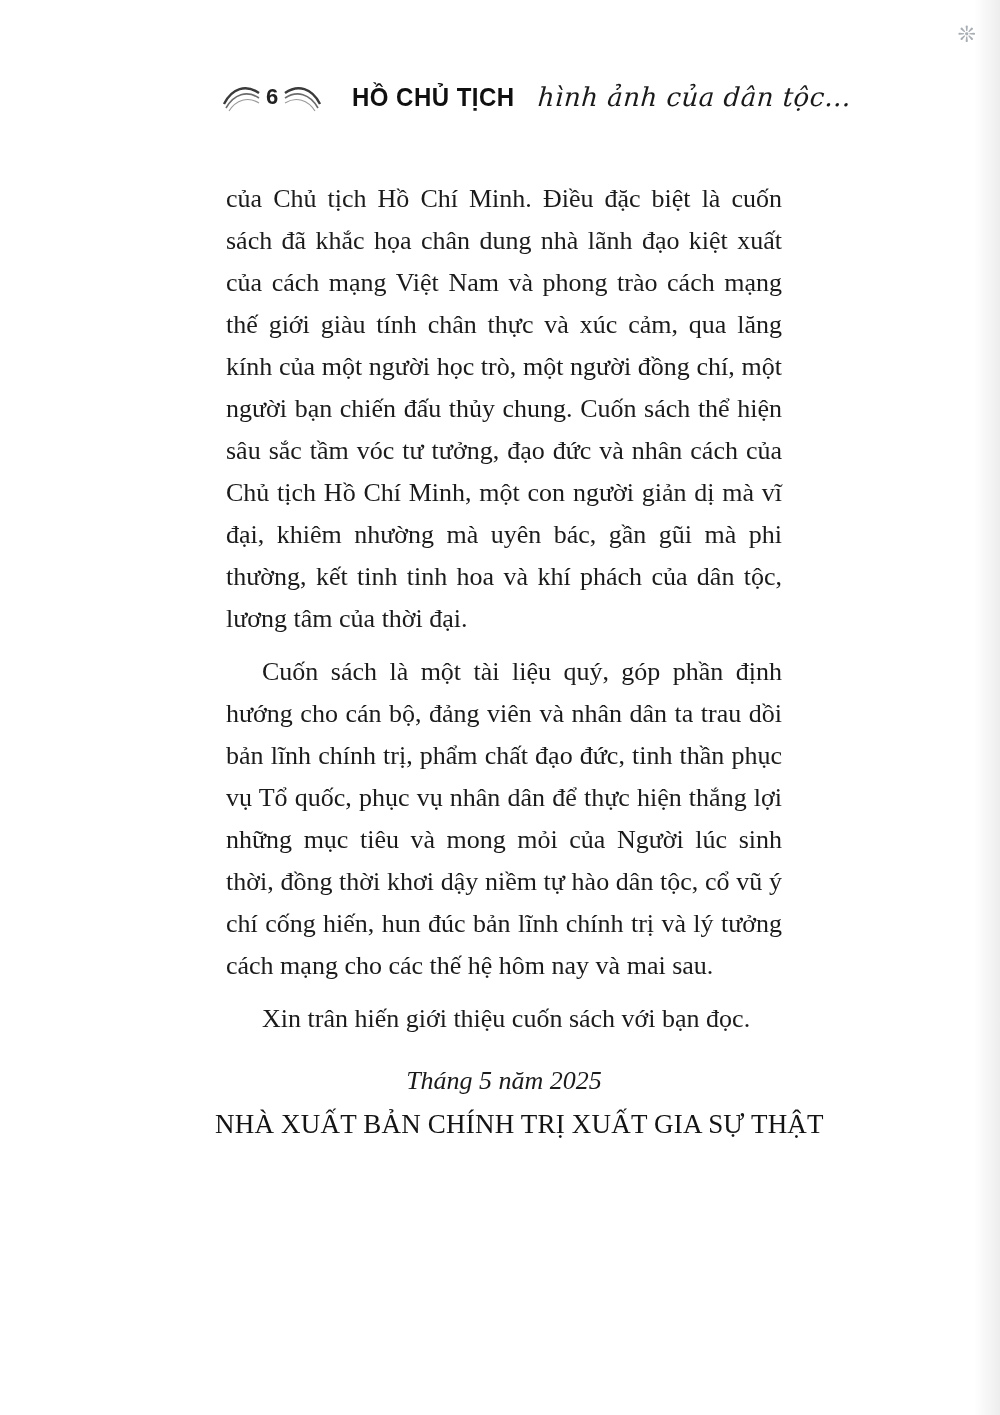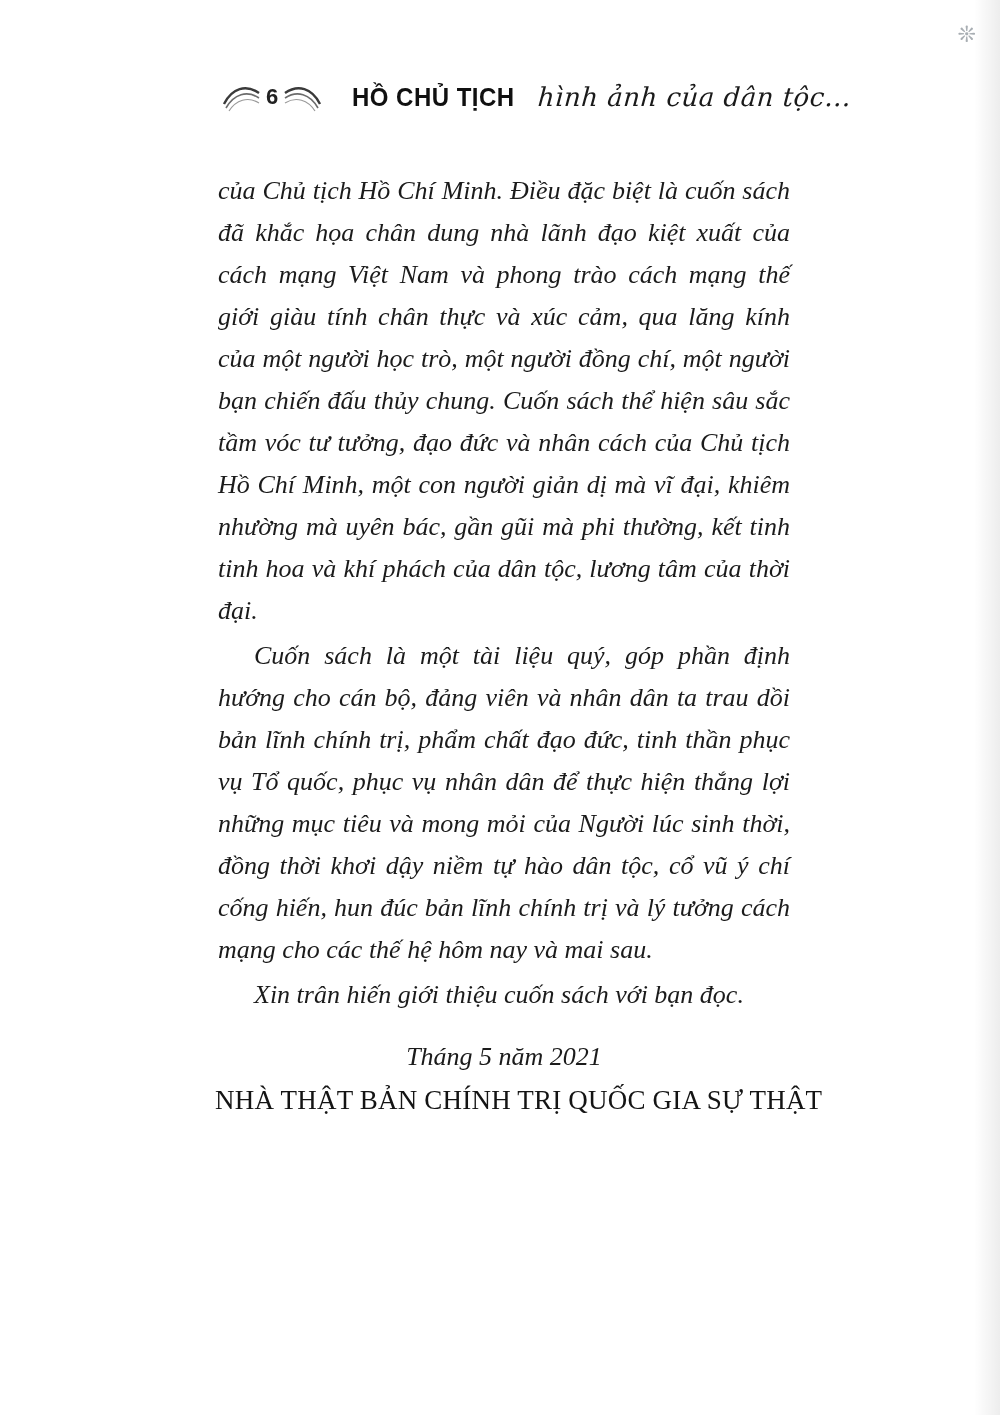--- a/index.html
+++ b/index.html
@@ -79,21 +79,21 @@
   .text-block {
     position: absolute;
     top: 167px;
     left: 215px;
     width: 578px;
     font-size: 26px;
     line-height: 42px;
     text-align: justify;
     color: #1b1b1b;
   }
-  .para { margin: 3px; font-style: italic; }
+  .para { margin: 11px; }
   .para.indent { text-indent: 36px; }
   .closing-block {
     margin-top: 20px;
     text-align: center;
   }
   .date-line {
     font-style: italic;
     font-size: 26px;
     line-height: 42px;
     color: #1b1b1b;
@@ -138,19 +138,19 @@
 
   <div class="text-block">
 
     <p class="para">của Chủ tịch Hồ Chí Minh. Điều đặc biệt là cuốn sách đã khắc họa chân dung nhà lãnh đạo kiệt xuất của cách mạng Việt Nam và phong trào cách mạng thế giới giàu tính chân thực và xúc cảm, qua lăng kính của một người học trò, một người đồng chí, một người bạn chiến đấu thủy chung. Cuốn sách thể hiện sâu sắc tầm vóc tư tưởng, đạo đức và nhân cách của Chủ tịch Hồ Chí Minh, một con người giản dị mà vĩ đại, khiêm nhường mà uyên bác, gần gũi mà phi thường, kết tinh tinh hoa và khí phách của dân tộc, lương tâm của thời đại.</p>
 
     <p class="para indent">Cuốn sách là một tài liệu quý, góp phần định hướng cho cán bộ, đảng viên và nhân dân ta trau dồi bản lĩnh chính trị, phẩm chất đạo đức, tinh thần phục vụ Tổ quốc, phục vụ nhân dân để thực hiện thắng lợi những mục tiêu và mong mỏi của Người lúc sinh thời, đồng thời khơi dậy niềm tự hào dân tộc, cổ vũ ý chí cống hiến, hun đúc bản lĩnh chính trị và lý tưởng cách mạng cho các thế hệ hôm nay và mai sau.</p>
 
     <p class="para indent">Xin trân hiến giới thiệu cuốn sách với bạn đọc.</p>
 
     <div class="closing-block">
-      <div class="date-line">Tháng 5 năm 2021</div>
-      <div class="publisher-line">NHÀ THẬT BẢN CHÍNH TRỊ QUỐC GIA SỰ THẬT</div>
+      <div class="date-line">Tháng 5 năm 2025</div>
+      <div class="publisher-line">NHÀ XUẤT BẢN CHÍNH TRỊ XUẤT GIA SỰ THẬT</div>
     </div>
 
   </div>
 
 </div>
 
 </body></html>

